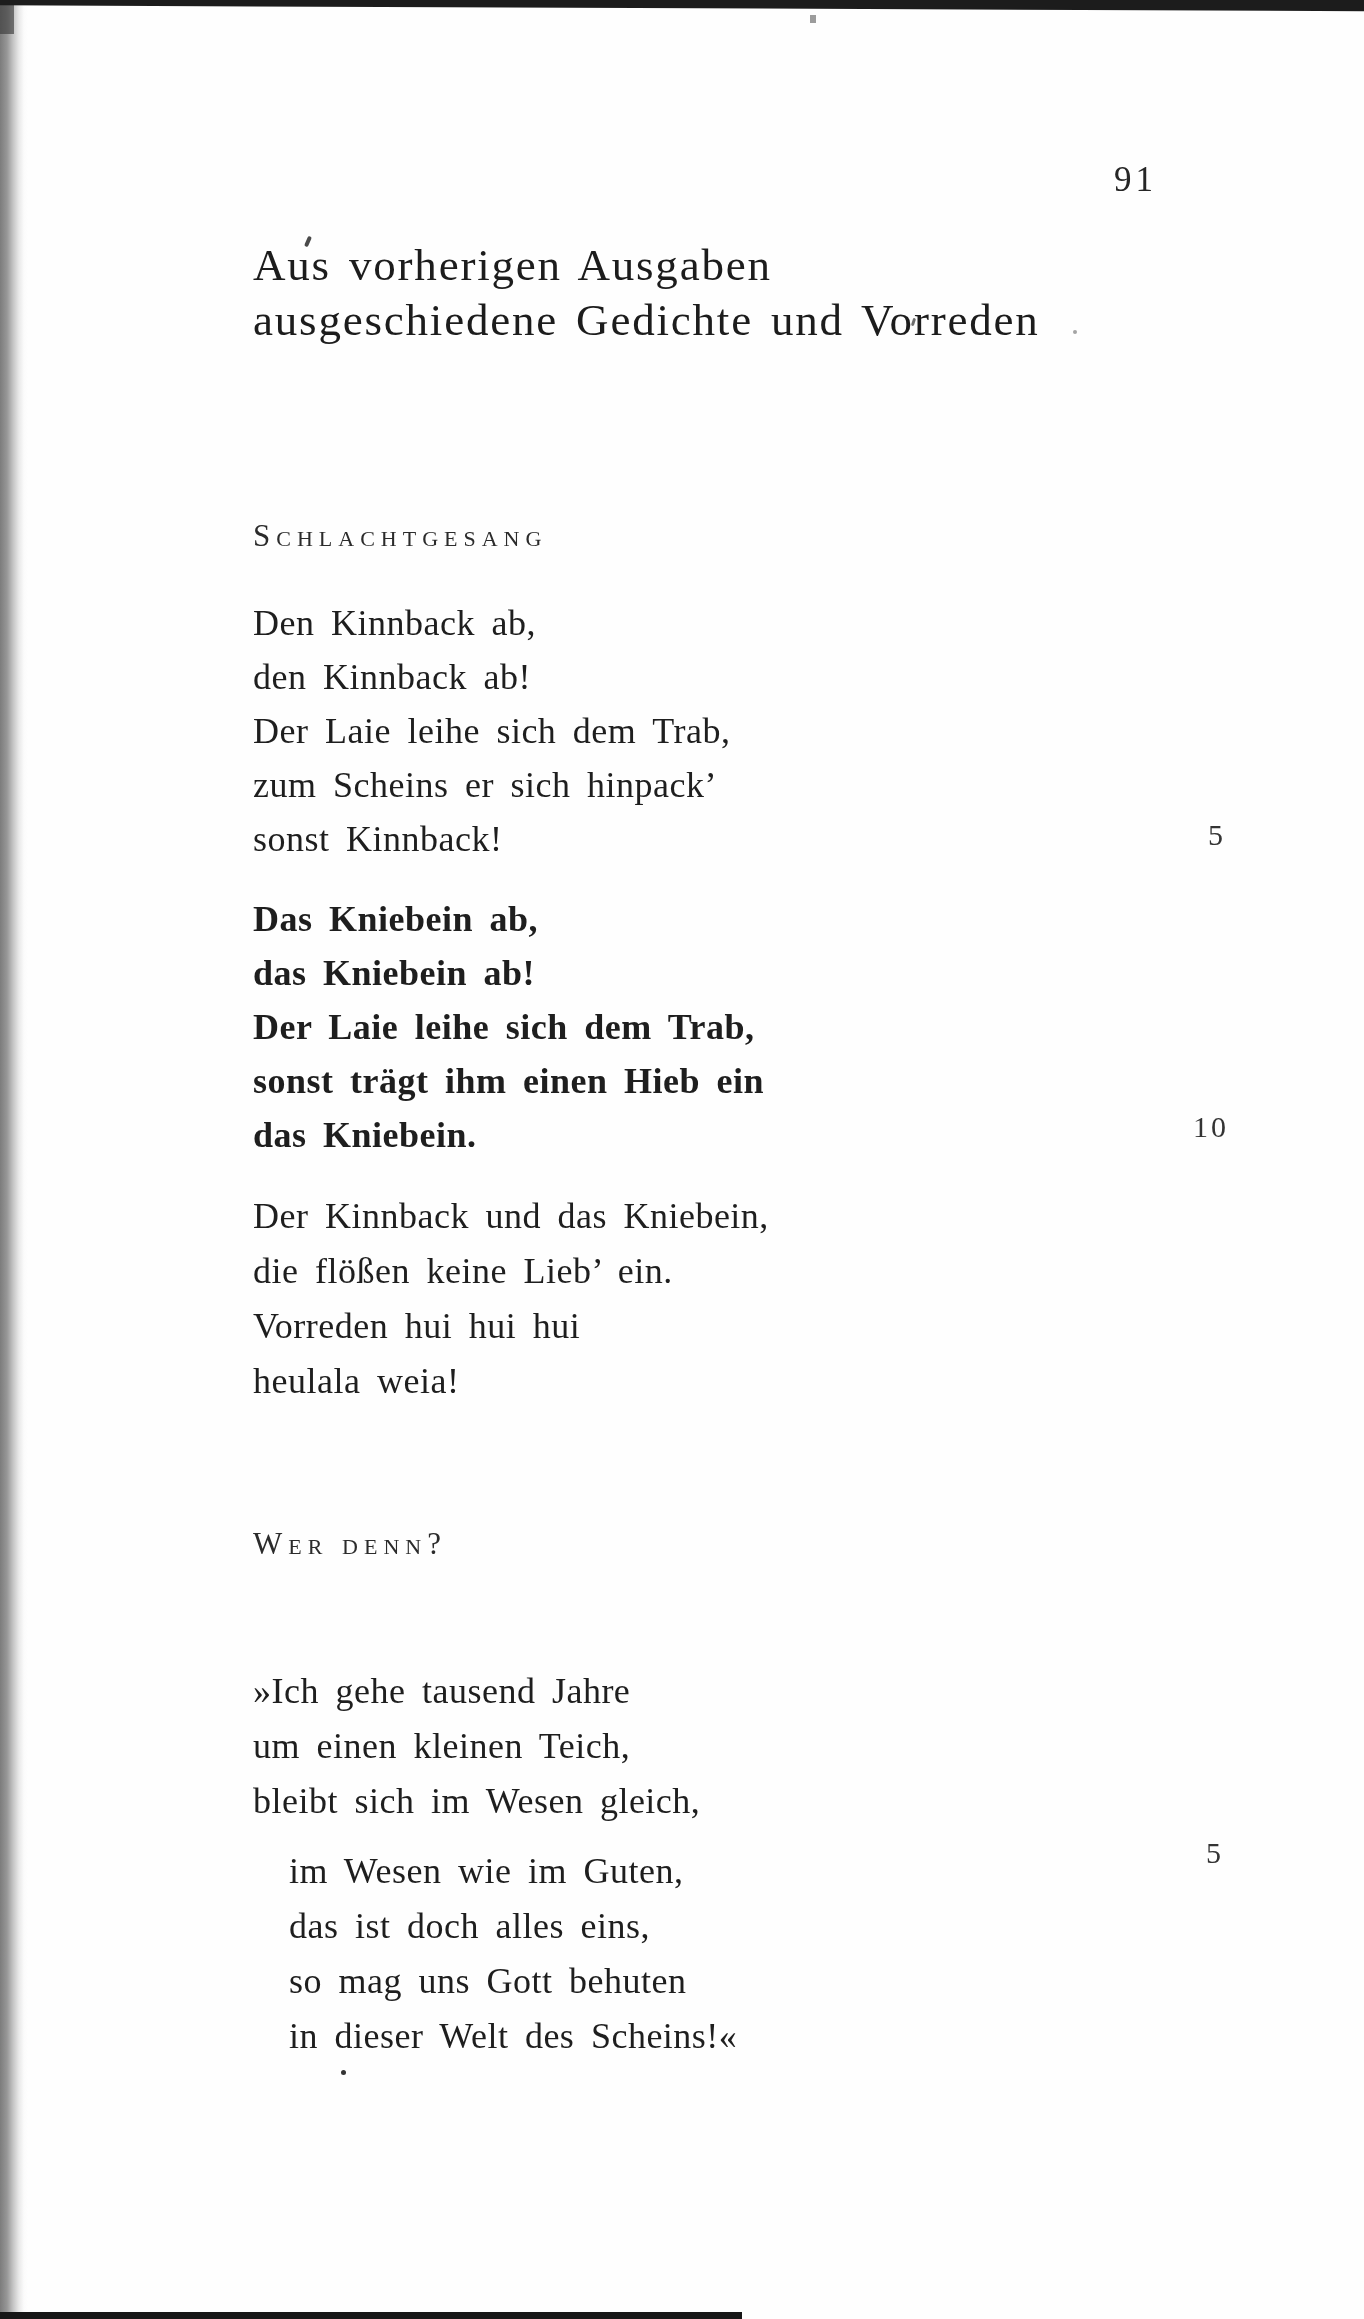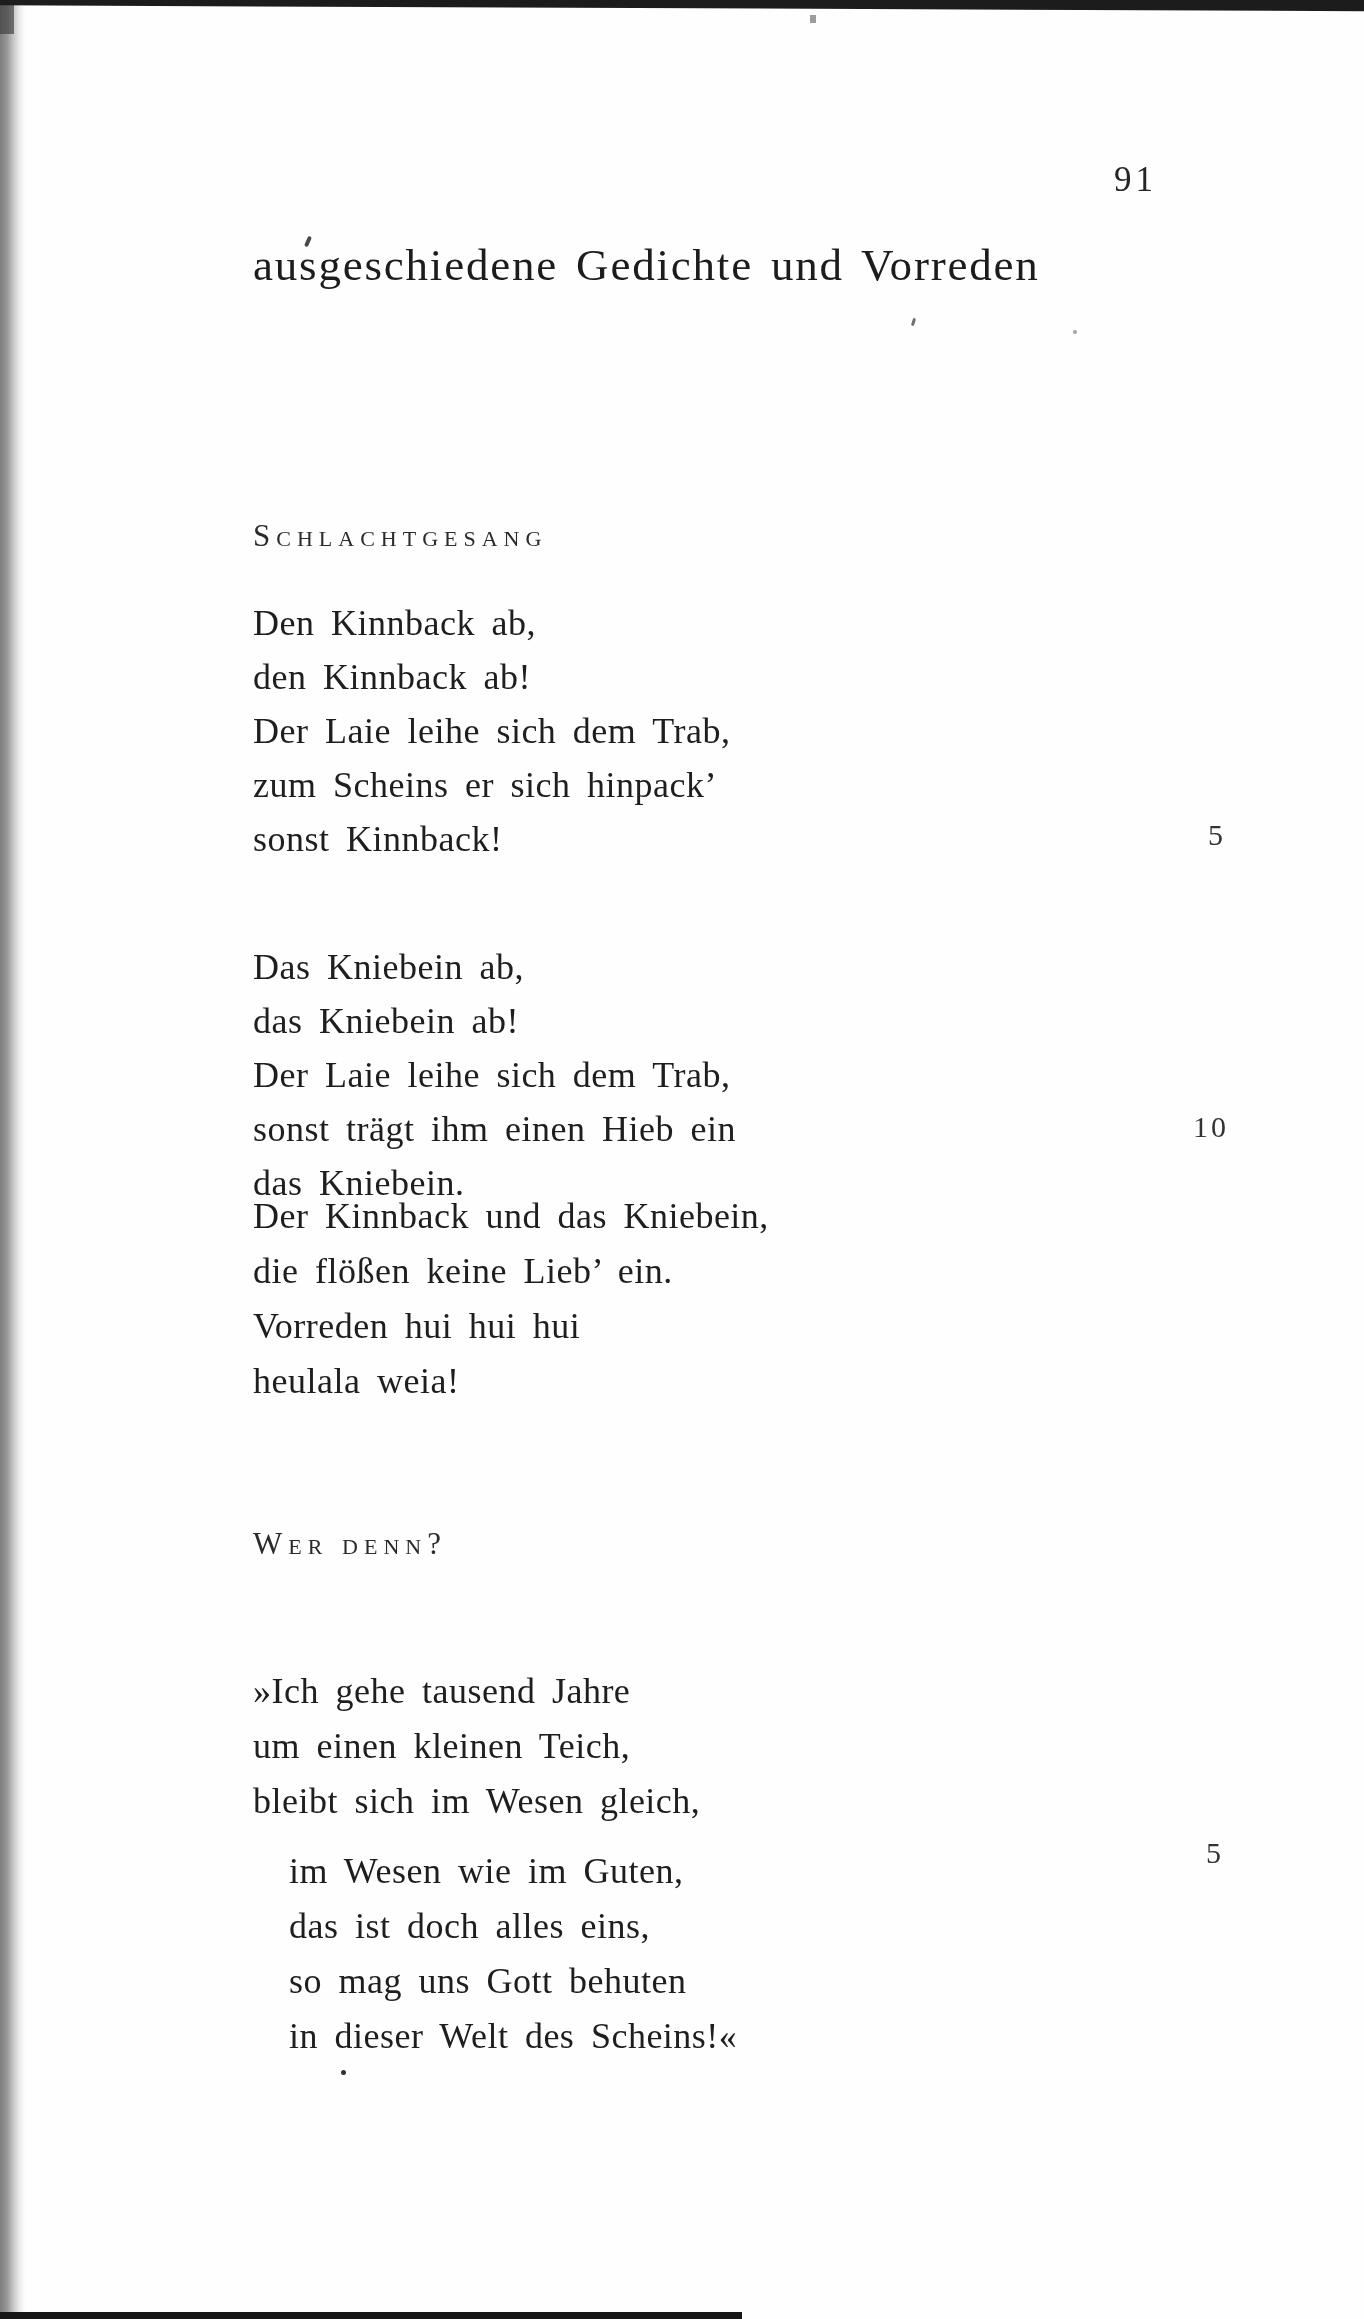--- a/index.html
+++ b/index.html
@@ -87,21 +87,21 @@
     position: absolute;
     left: 253px;
     font-size: 36px;
     letter-spacing: 0.5px;
     word-spacing: 7px;
     color: #1e1e1e;
     white-space: nowrap;
   }
   .stanza .poem-line { height: 54px; line-height: 54px; }
   .stanza-1 { top: 596px; }
-  .stanza-2 { top: 940px; }
+  .stanza-2 { top: 892px; font-weight: bold; }
   .stanza-3 { top: 1189px; }
   .stanza-4 { top: 1664px; }
   .stanza-5 { top: 1844px; margin-left: 36px; }
   .stanza-3 .poem-line, .stanza-4 .poem-line, .stanza-5 .poem-line { height: 55px; line-height: 55px; }
 
   .margin-number {
     position: absolute;
     font-size: 30px;
     letter-spacing: 3px;
     color: #333333;
@@ -121,20 +121,21 @@
   <div class="edge-bottom-bar"></div>
   <div class="speck speck-1"></div>
   <div class="speck speck-2"></div>
   <div class="speck speck-3"></div>
   <div class="speck speck-4"></div>
   <div class="speck speck-5"></div>
 
   <div class="page-number">91</div>
 
   <div class="book-title">
+    <div>Aus vorherigen Ausgaben</div>
     <div>ausgeschiedene Gedichte und Vorreden</div>
   </div>
 
   <div class="poem-heading heading-1">Schlachtgesang</div>
 
   <div class="stanza stanza-1">
     <div class="poem-line">Den Kinnback ab,</div>
     <div class="poem-line">den Kinnback ab!</div>
     <div class="poem-line">Der Laie leihe sich dem Trab,</div>
     <div class="poem-line">zum Scheins er sich hinpack’</div>

